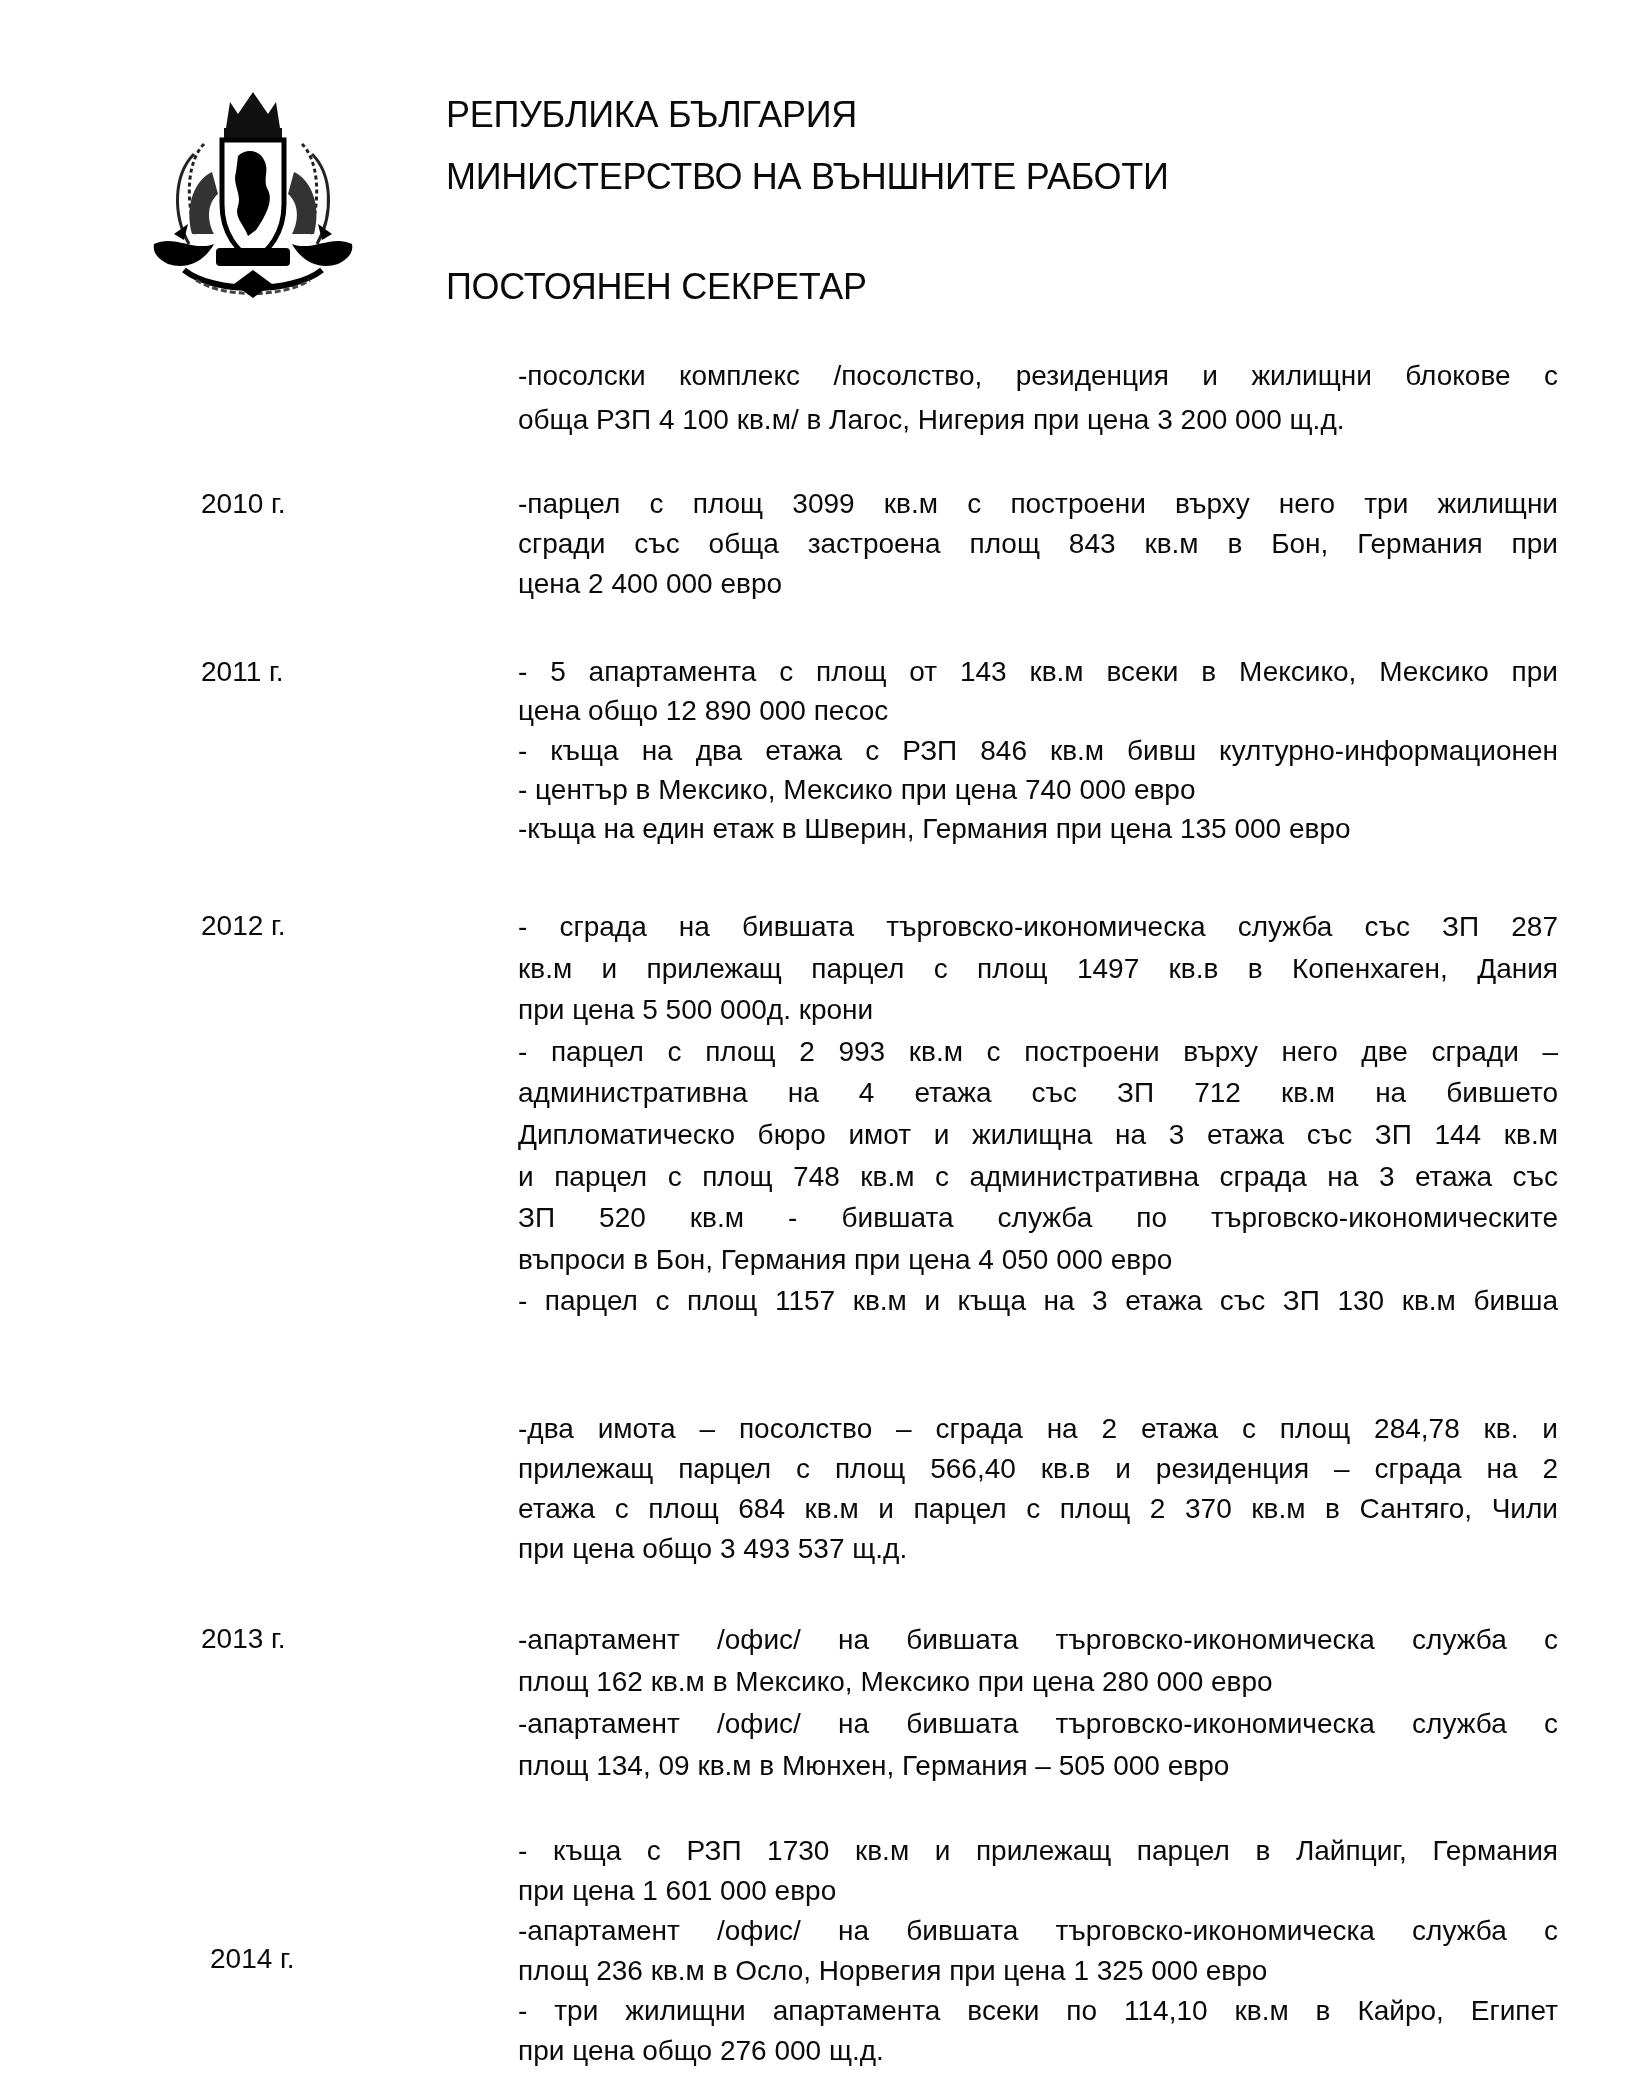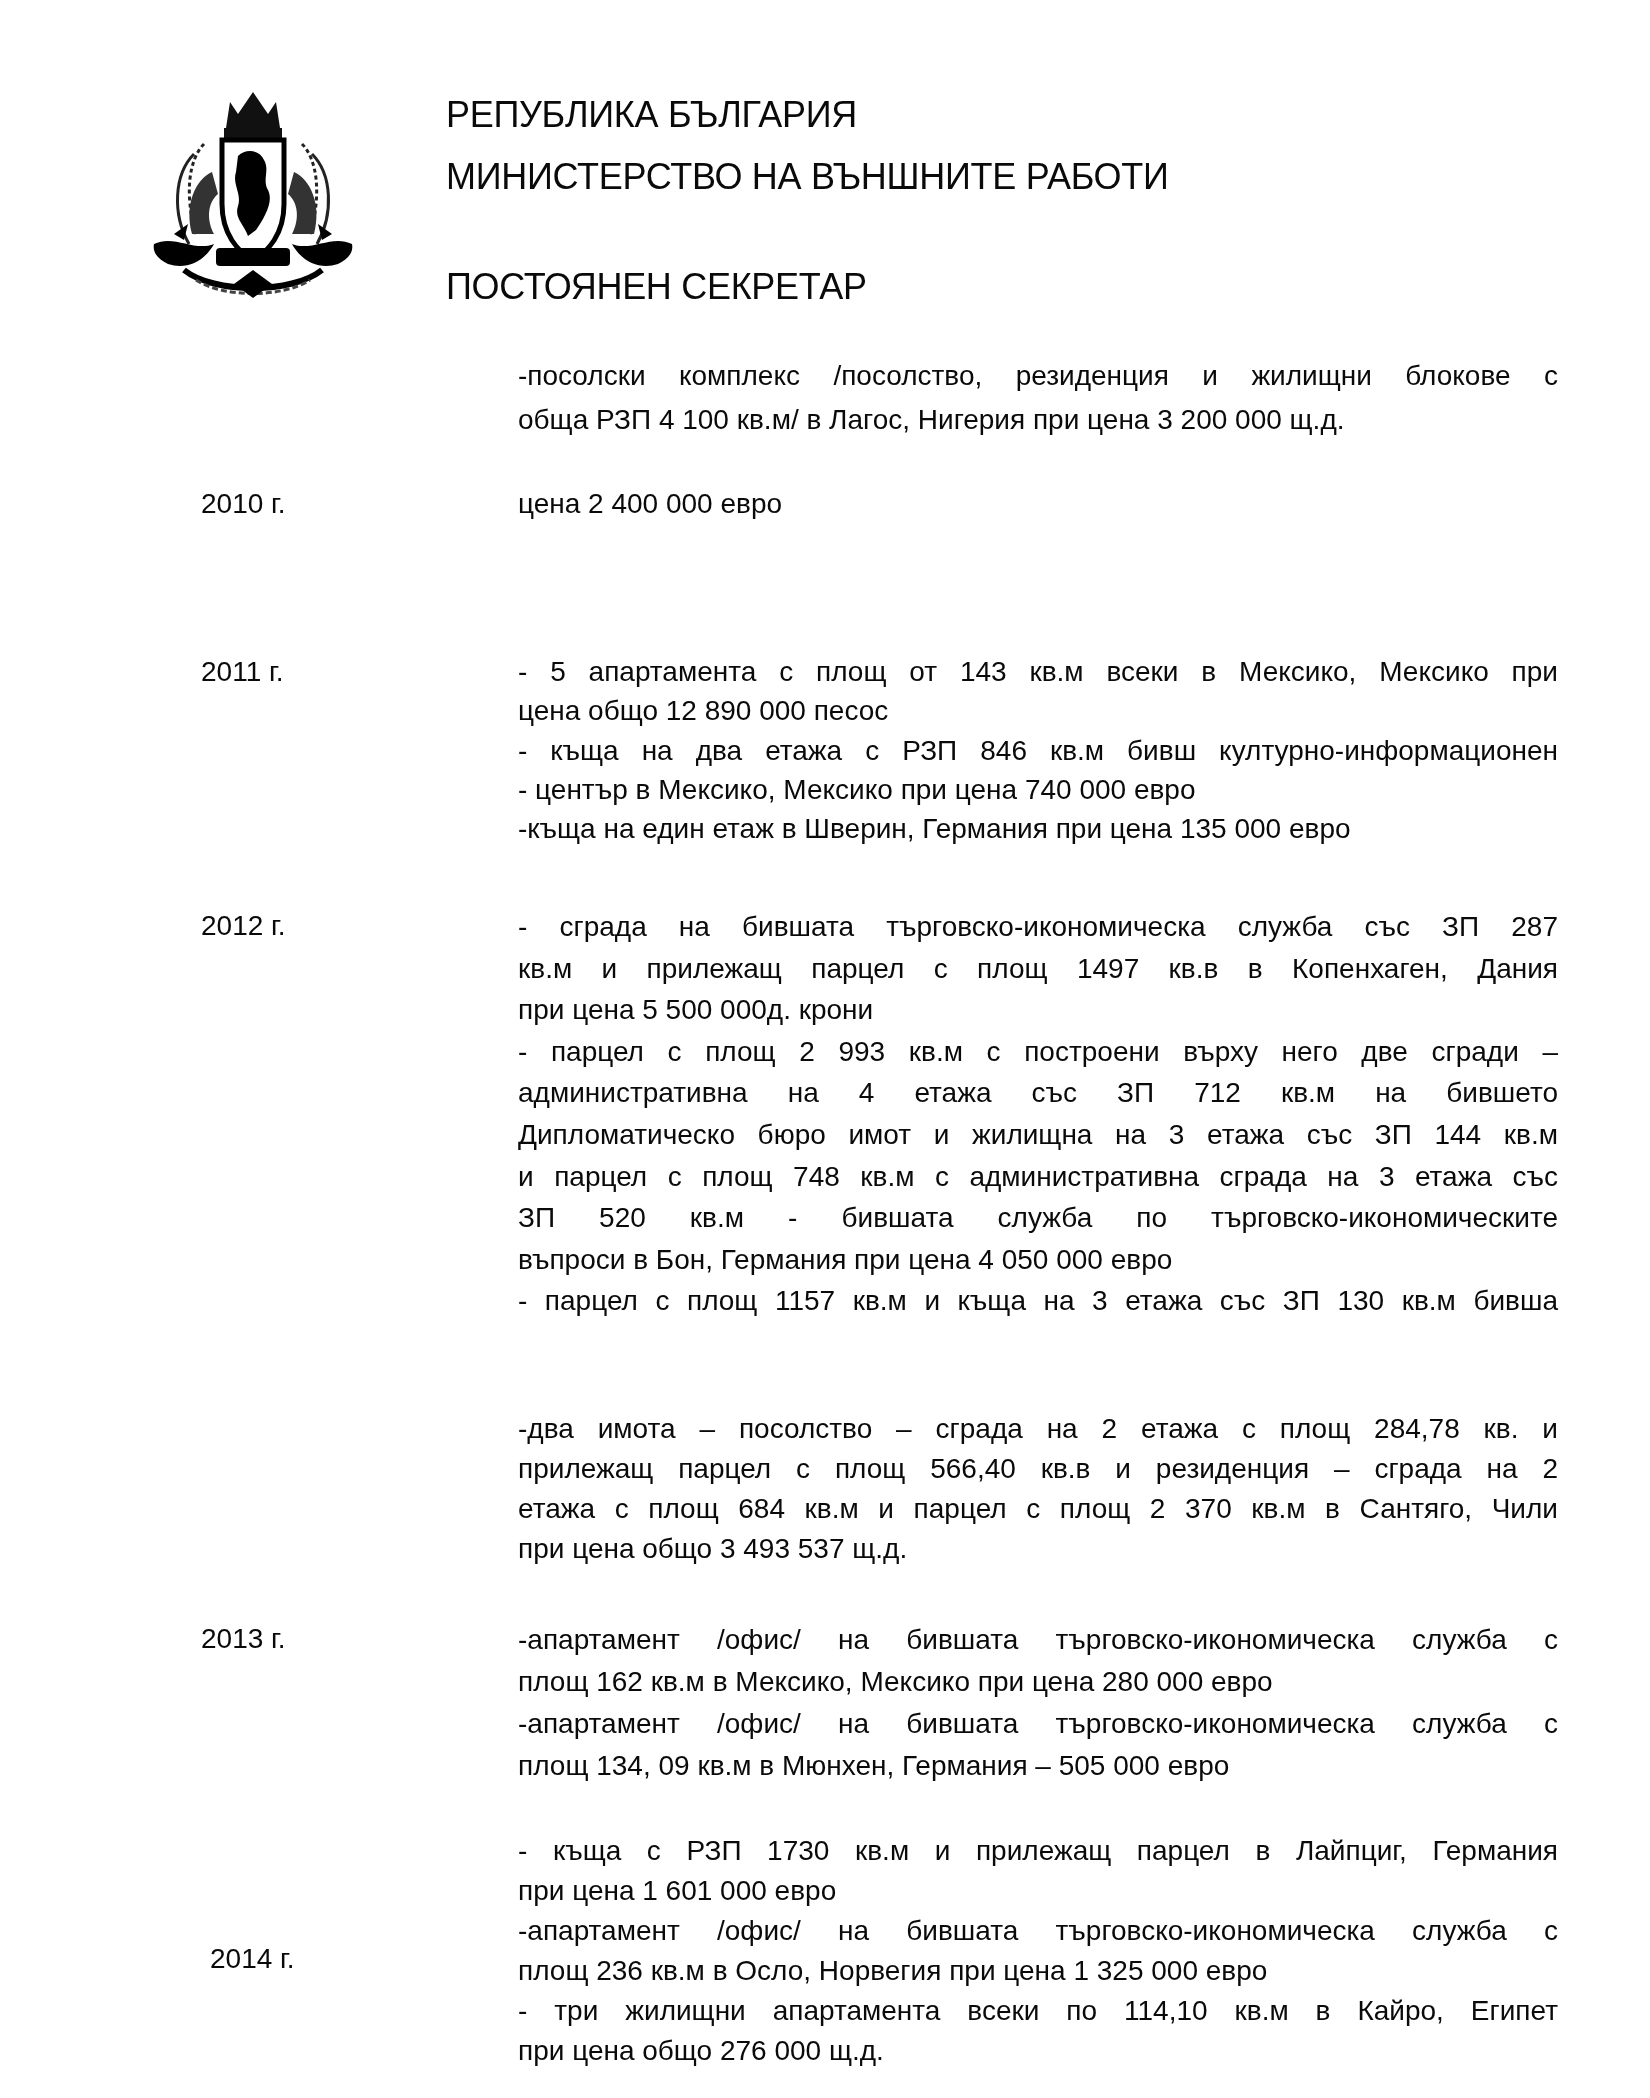--- a/index.html
+++ b/index.html
@@ -70,20 +70,22 @@
 <div class="hdr l2">МИНИСТЕРСТВО НА ВЪНШНИТЕ РАБОТИ</div>
 <div class="hdr l3">ПОСТОЯНЕН СЕКРЕТАР</div>
 
 <div class="block b0">
   <span class="ln j">-посолски комплекс /посолство, резиденция и жилищни блокове с</span>
   <span class="ln">обща РЗП 4 100 кв.м/ в Лагос, Нигерия при цена 3 200 000 щ.д.</span>
 </div>
 
 <div class="year y1">2010 г.</div>
 <div class="block b1">
+  <span class="ln j">-парцел с площ 3099 кв.м с построени върху него три жилищни</span>
+  <span class="ln j">сгради със обща застроена площ 843 кв.м в Бон, Германия  при</span>
   <span class="ln">цена 2 400 000 евро</span>
 </div>
 
 <div class="year y2">2011 г.</div>
 <div class="block b2">
   <span class="ln j">- 5 апартамента с площ от 143 кв.м всеки в Мексико, Мексико при</span>
   <span class="ln">цена общо 12 890 000 песос</span>
   <span class="ln j">- къща на два етажа с РЗП 846 кв.м бивш културно-информационен</span>
   <span class="ln">- център в Мексико, Мексико при цена 740 000 евро</span>
   <span class="ln">-къща на един етаж в  Шверин, Германия при цена 135 000 евро</span>

